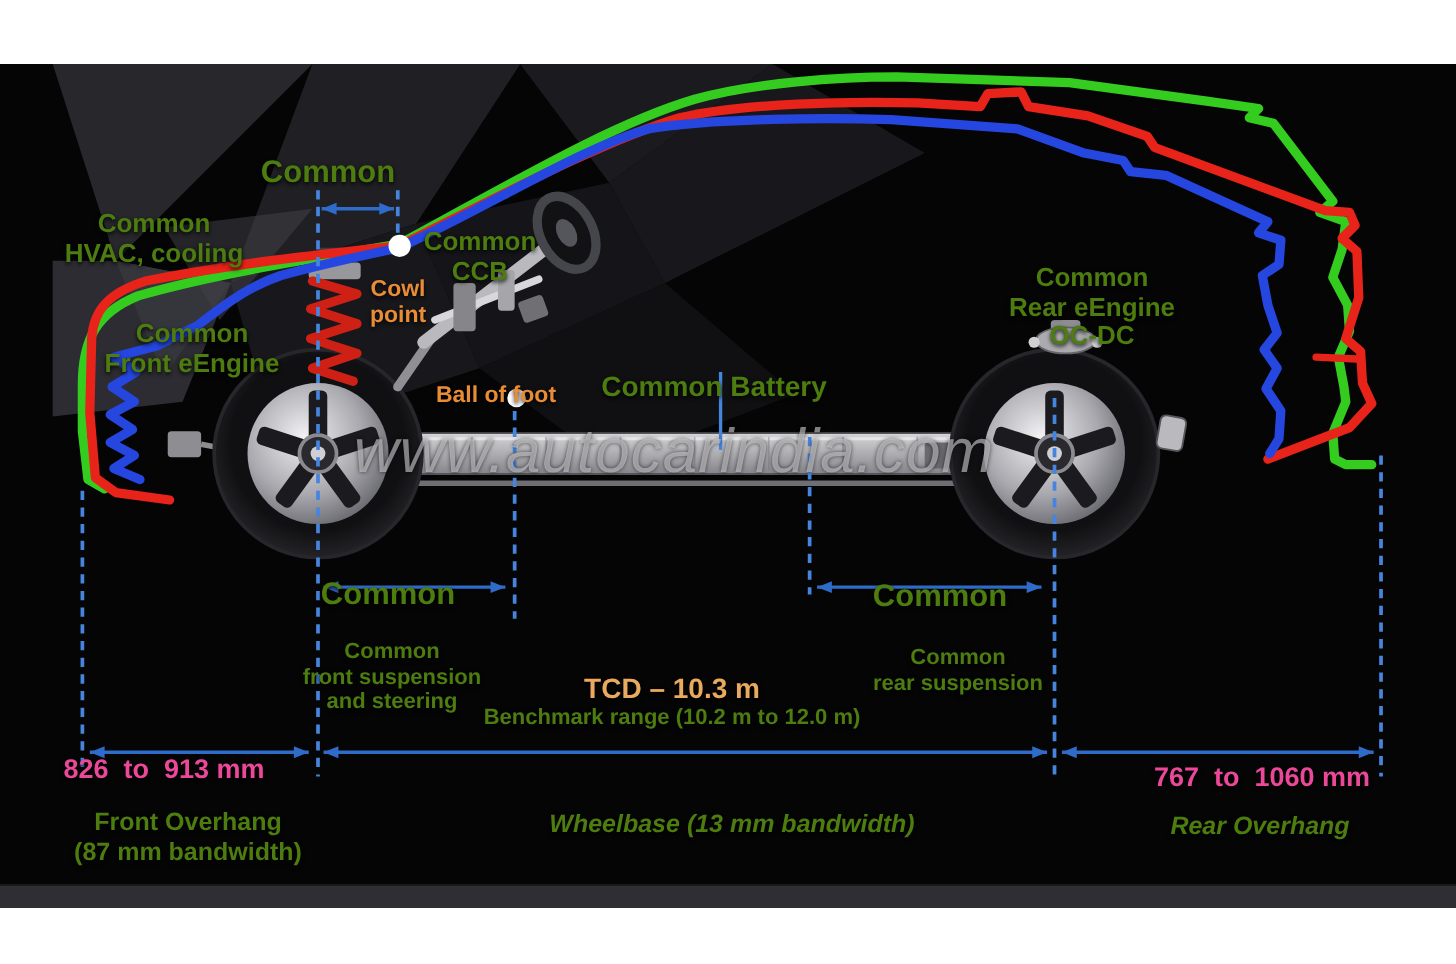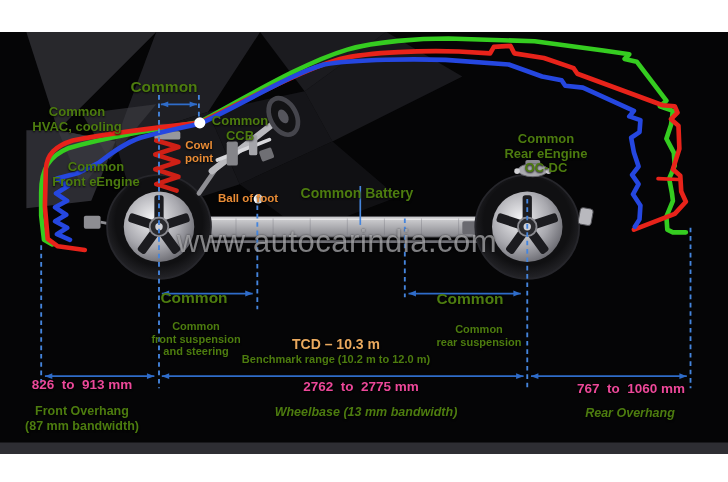--- a/index.html
+++ b/index.html
@@ -187,21 +187,21 @@
         <polygon points="146,403 154,399.8 154,406.2"></polygon>
           <polygon points="536,403 528,399.8 528,406.2"></polygon>
         <polygon points="544,403 552,399.8 552,406.2"></polygon>
           <polygon points="712,403 704,399.8 704,406.2"></polygon>
       </g>
 
       <circle cx="187" cy="130" r="6" fill="#ffffff"></circle>
       <circle cx="250" cy="212" r="5" fill="#ffffff"></circle>
     </svg>
 
-    <div class="wm" style="left:337px;top:192px;">www.autocarindia.com</div>
+    <div class="wm" style="left:337px;top:176px;font-style:italic;">www.autocarindia.com</div>
 
     <div class="lbl big" style="left:164px;top:48px;">Common</div>
 
     <div class="lbl" style="left:77px;top:73px;">
       <span>Common</span>
       <span>HVAC, cooling</span>
     </div>
 
     <div class="lbl" style="left:96px;top:128px;">
       <span>Common</span>
@@ -238,24 +238,23 @@
     <div class="lbl big" style="left:470px;top:260px;">Common</div>
     <div class="lbl small" style="left:479px;top:291px;">
       <span>Common</span>
       <span>rear suspension</span>
     </div>
 
     <div class="lbl tcd-v" style="left:336px;top:305px;">TCD – 10.3 m</div>
     <div class="lbl tcd-b" style="left:336px;top:320px;">Benchmark range (10.2 m to 12.0 m)</div>
 
     <div class="lbl val" style="left:82px;top:346px;">826  to  913 mm</div>
-    <div class="lbl val" style="left:361px;top:348px;">2762  to  2775 mm</div>
     <div class="lbl val" style="left:631px;top:350px;">767  to  1060 mm</div>
 
-    <div class="lbl dim" style="left:82px;top:372px;">
+    <div class="lbl dim" style="left:94px;top:372px;">
       <span>Front Overhang</span>
       <span>(87 mm bandwidth)</span>
     </div>
     <div class="lbl dim" style="left:366px;top:373px;font-style:italic;">Wheelbase (13 mm bandwidth)</div>
     <div class="lbl dim" style="left:630px;top:374px;font-style:italic;">
       <span>Rear Overhang</span>
     </div>
 
   </div>
   <div class="bottom-strip"></div>

